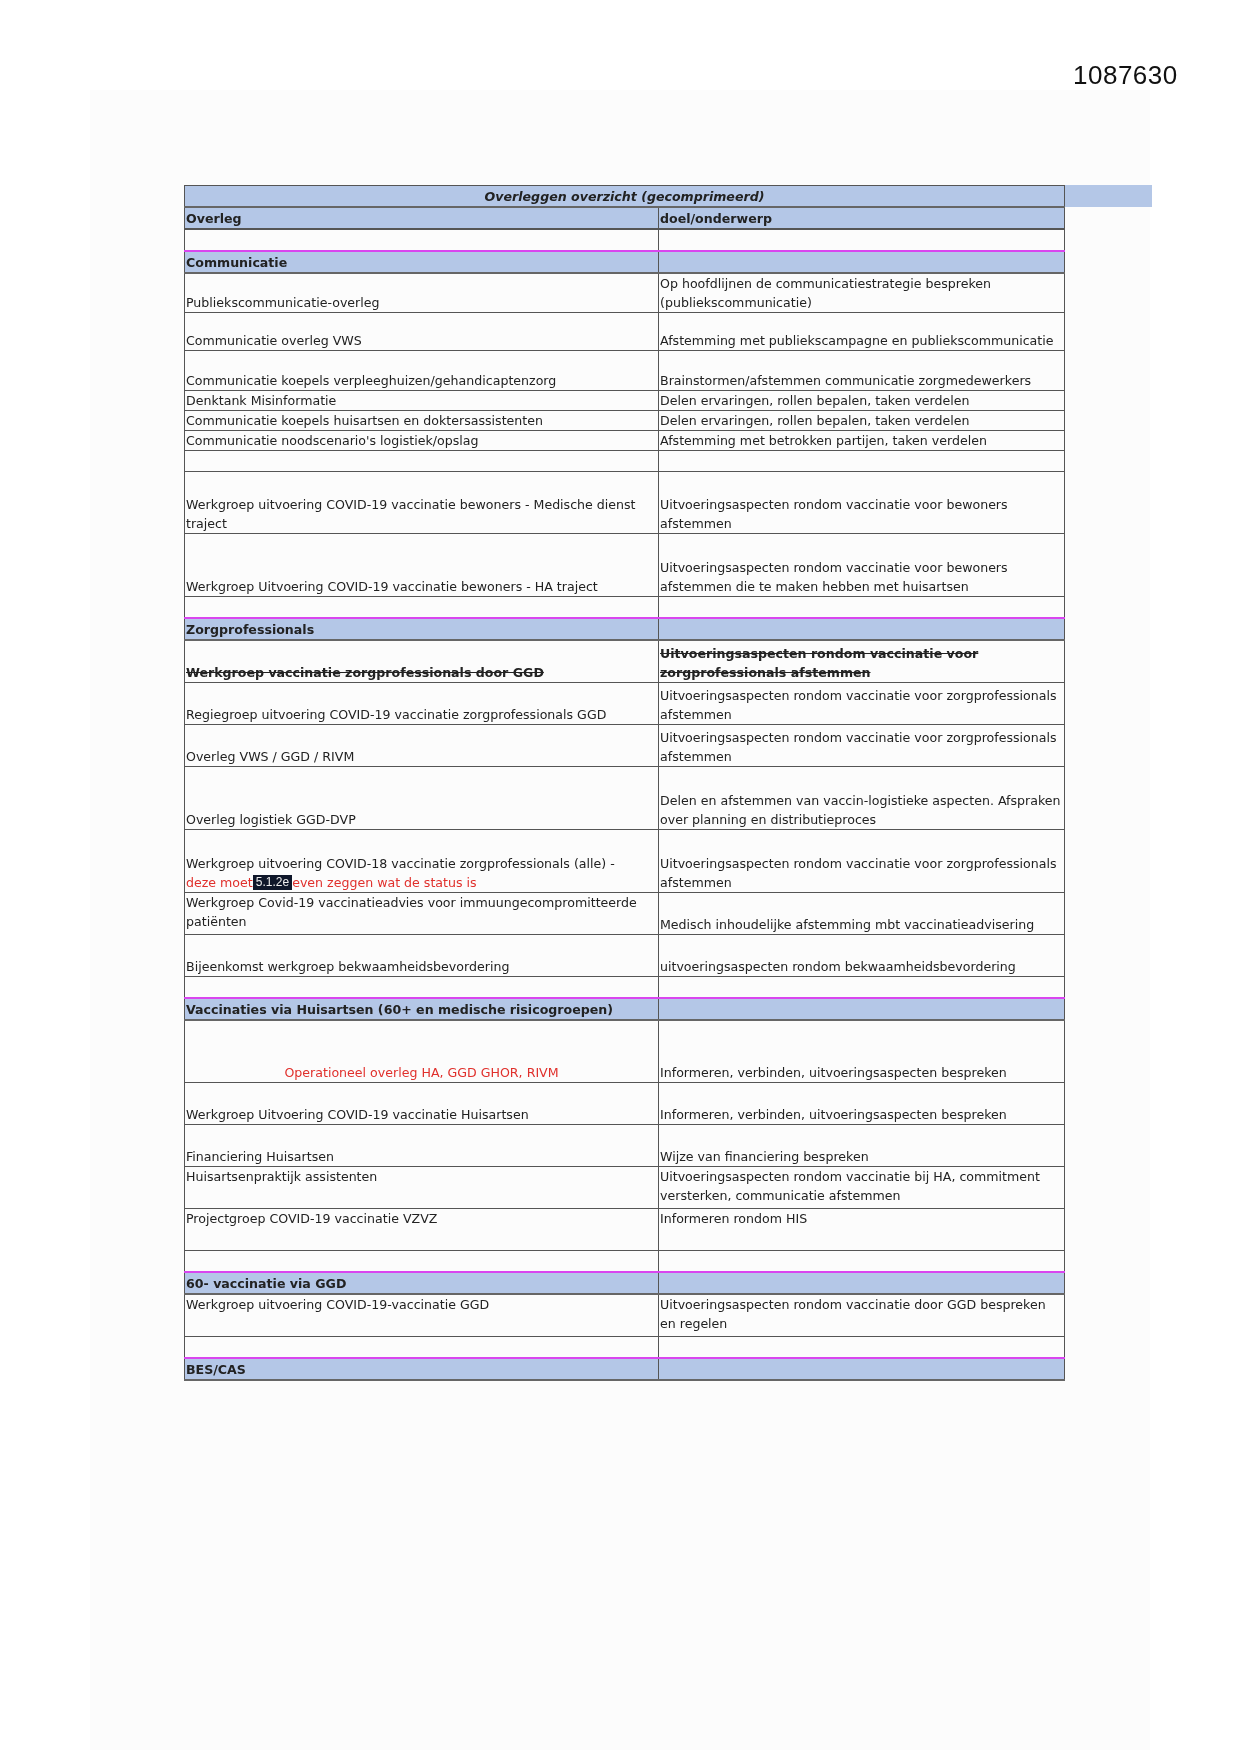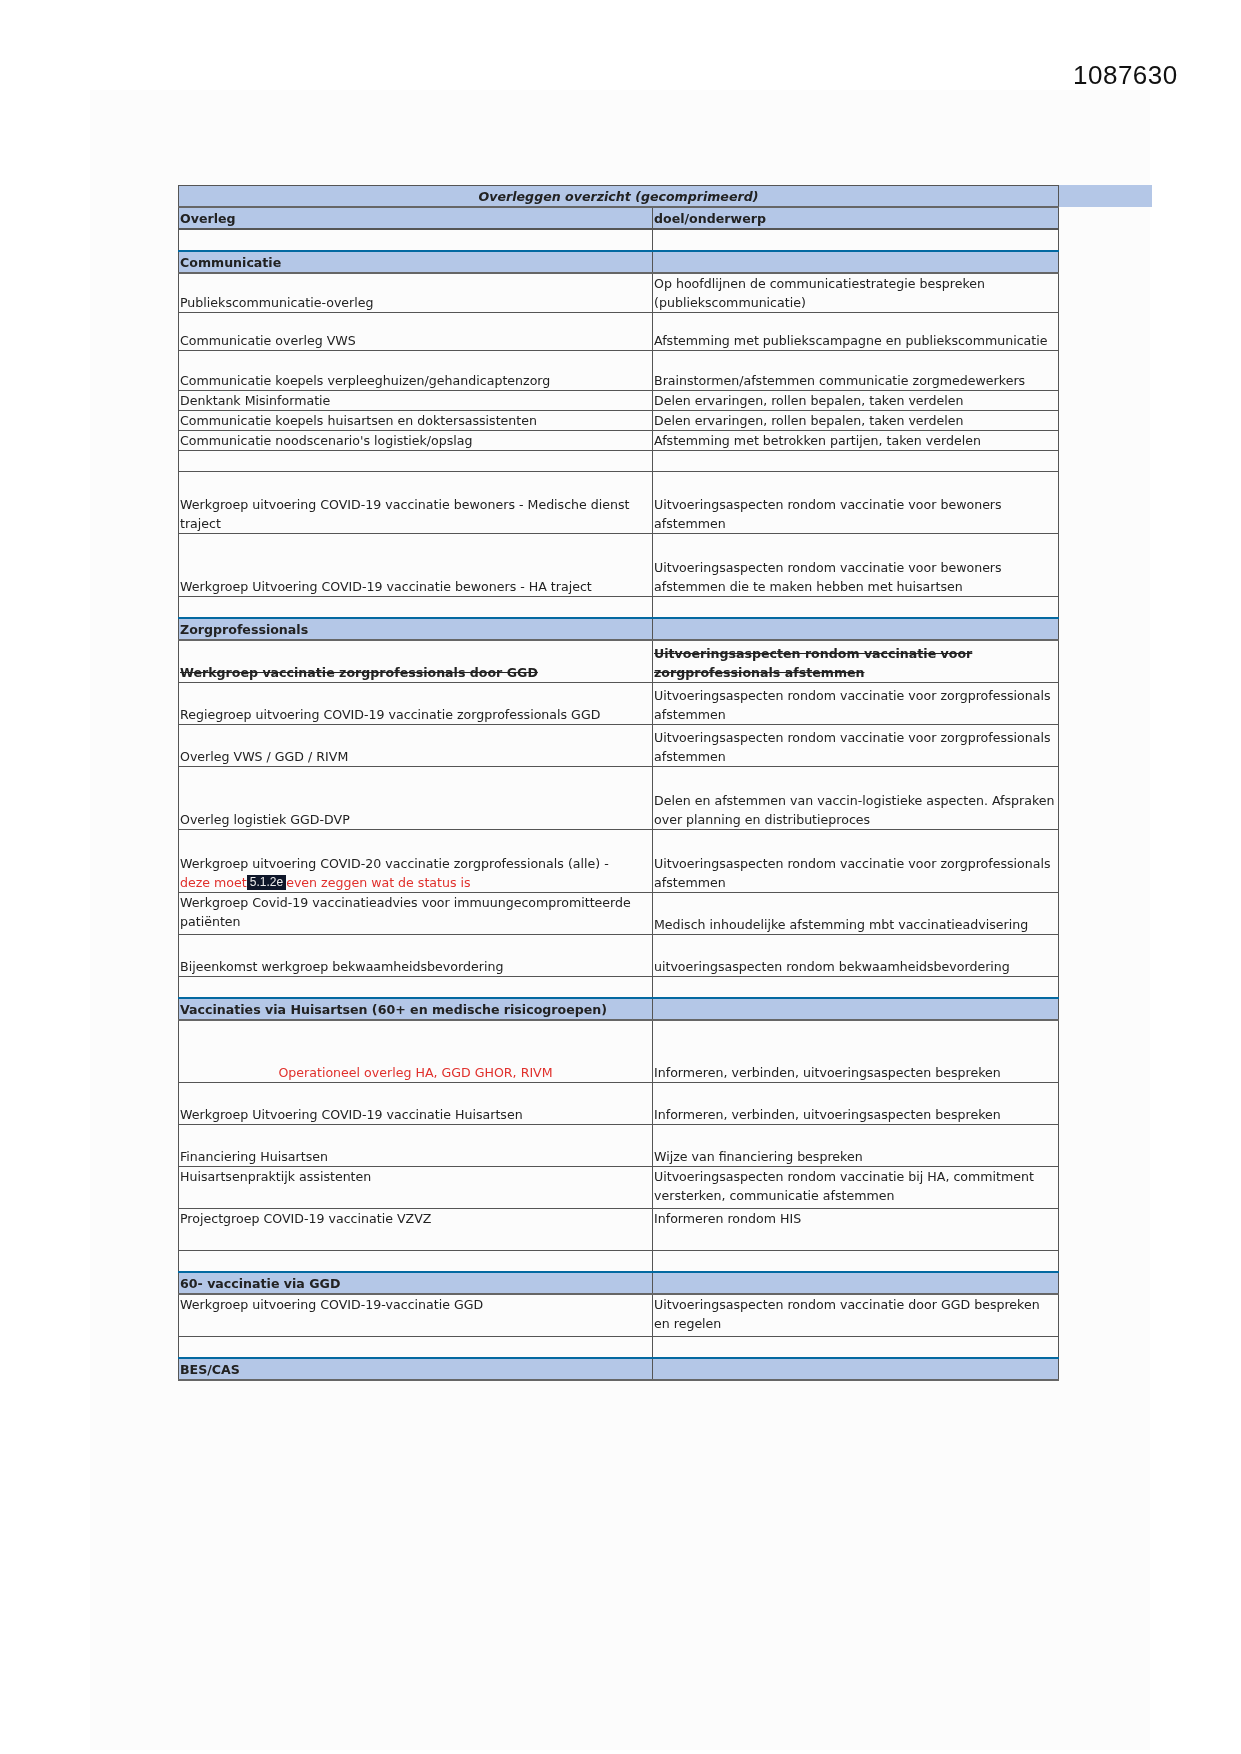--- a/index.html
+++ b/index.html
@@ -14,37 +14,37 @@
     }
     .doc-number {
       position: absolute; left: 1073px; top: 60px; font-size: 26px; color: #111;
       letter-spacing: 0.5px;
     }
     .header-ext {
       position: absolute; left: 1058px; top: 185px; width: 94px; height: 22px;
       background: #b4c7e7;
     }
     table.overview {
-      position: absolute; left: 178px; top: 185px; width: 880px;
+      position: absolute; left: 184px; top: 185px; width: 880px;
       border-collapse: collapse; table-layout: fixed;
       font-family: "DejaVu Sans", sans-serif; font-size: 12.6px; line-height: 19px;
       color: #222;
     }
     table.overview col.c1 { width: 474px; }
     table.overview col.c2 { width: 406px; }
     table.overview td {
       border: 1px solid #555; padding: 0 1px; vertical-align: bottom;
       overflow: hidden; white-space: normal;
     }
     tr.title td {
       background: #b4c7e7; text-align: center; font-style: italic; font-weight: bold;
       height: 20px; border-bottom: 2px solid #666;
     }
     tr.colhead td { background: #b4c7e7; font-weight: bold; height: 20px; border-bottom: 2px solid #555; }
-    tr.section td { background: #b4c7e7; font-weight: bold; height: 20px; border-top: 2px solid #0369a1; border-bottom: 2px solid #666; }
+    tr.section td { background: #b4c7e7; font-weight: bold; height: 20px; border-top: 2px solid #d946ef; border-bottom: 2px solid #666; }
     tr.empty td { height: 20px; }
     .strike { text-decoration: line-through; font-weight: bold; }
     .red { color: #e0302c; text-align: center; }
     .redaction {
       display: inline-block; background: #0f172a; color: #eee; font-size: 12px;
       padding: 0 3px; line-height: 15px; vertical-align: 1px;
       font-family: "Liberation Sans", sans-serif;
     }
   </style>
 </head>
@@ -133,21 +133,21 @@
     <tr style="height:42px">
       <td>Overleg VWS / GGD / RIVM</td>
       <td>Uitvoeringsaspecten rondom vaccinatie voor zorgprofessionals afstemmen</td>
     </tr>
     <tr style="height:63px">
       <td>Overleg logistiek GGD-DVP</td>
       <td>Delen en afstemmen van vaccin-logistieke aspecten. Afspraken over planning en distributieproces</td>
     </tr>
     <tr style="height:63px">
       <td>
-        <span>Werkgroep uitvoering COVID-20 vaccinatie zorgprofessionals (alle) -</span><br>
+        <span>Werkgroep uitvoering COVID-18 vaccinatie zorgprofessionals (alle) -</span><br>
         <span class="red">deze moet</span><span class="redaction">5.1.2e</span><span class="red">even zeggen wat de status is</span>
       </td>
       <td>Uitvoeringsaspecten rondom vaccinatie voor zorgprofessionals afstemmen</td>
     </tr>
     <tr style="height:42px">
       <td style="vertical-align:top">Werkgroep Covid-19 vaccinatieadvies voor immuungecompromitteerde patiënten</td>
       <td>Medisch inhoudelijke afstemming mbt vaccinatieadvisering</td>
     </tr>
     <tr style="height:42px">
       <td>Bijeenkomst werkgroep bekwaamheidsbevordering</td>

